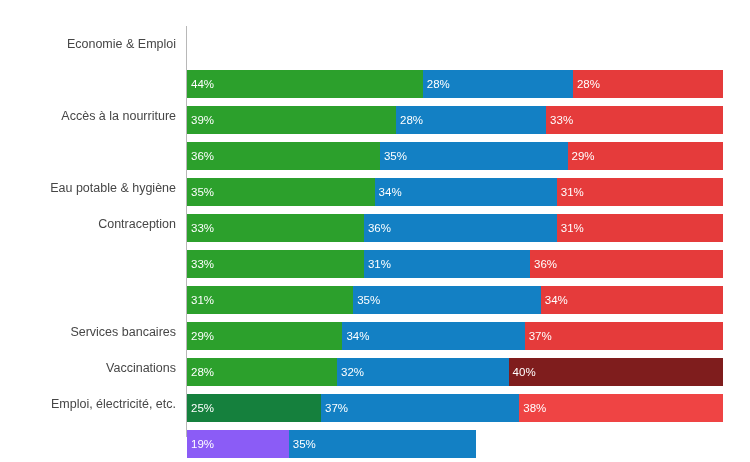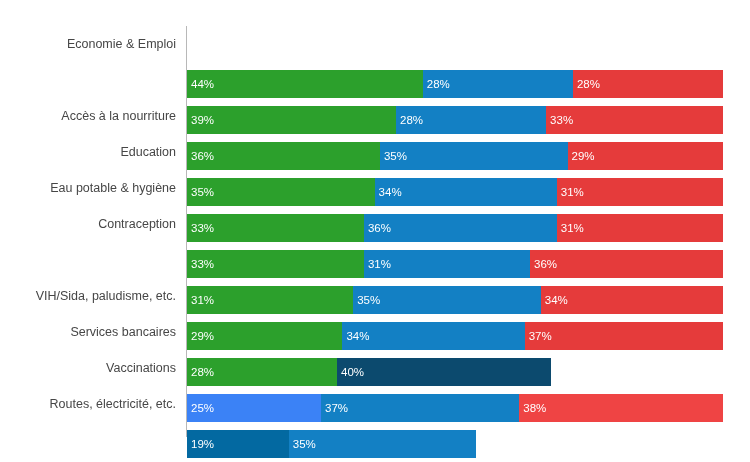--- a/index.html
+++ b/index.html
@@ -129,21 +129,20 @@
             </div>
             <div class="seg seg-blue" style="flex: 0 0 35%; background: rgb(19, 128, 196);">
               <span class="seg-label">35%</span>
             </div>
             <div class="seg seg-red" style="flex: 0 0 29%; background: rgb(229, 59, 59);">
               <span class="seg-label">29%</span>
             </div>
           </div>
         </div>
         <div class="row">
-          <div class="row-label">Education</div>
           <div class="bar-track">
             <div class="seg seg-green" style="flex: 0 0 35%; background: rgb(44, 160, 44);">
               <span class="seg-label">35%</span>
             </div>
             <div class="seg seg-blue" style="flex: 0 0 34%; background: rgb(19, 128, 196);">
               <span class="seg-label">34%</span>
             </div>
             <div class="seg seg-red" style="flex: 0 0 31%; background: rgb(229, 59, 59);">
               <span class="seg-label">31%</span>
             </div>
@@ -184,62 +183,64 @@
             </div>
             <div class="seg seg-blue" style="flex: 0 0 35%; background: rgb(19, 128, 196);">
               <span class="seg-label">35%</span>
             </div>
             <div class="seg seg-red" style="flex: 0 0 34%; background: rgb(229, 59, 59);">
               <span class="seg-label">34%</span>
             </div>
           </div>
         </div>
         <div class="row">
-          <div class="row-label">VIH/Sida, paludisme, etc.</div>
           <div class="bar-track">
             <div class="seg seg-green" style="flex: 0 0 29%; background: rgb(44, 160, 44);">
               <span class="seg-label">29%</span>
             </div>
             <div class="seg seg-blue" style="flex: 0 0 34%; background: rgb(19, 128, 196);">
               <span class="seg-label">34%</span>
             </div>
             <div class="seg seg-red" style="flex: 0 0 37%; background: rgb(229, 59, 59);">
               <span class="seg-label">37%</span>
             </div>
           </div>
         </div>
         <div class="row">
           <div class="row-label">Services bancaires</div>
           <div class="bar-track">
             <div class="seg seg-green" style="flex: 0 0 28%; background: rgb(44, 160, 44);">
               <span class="seg-label">28%</span>
             </div>
-            <div class="seg seg-red" style="flex: 0 0 40%; background: #0c4a6e; padding-left: 11px;">
+            <div class="seg seg-blue" style="flex: 0 0 32%; background: rgb(19, 128, 196);">
+              <span class="seg-label">32%</span>
+            </div>
+            <div class="seg seg-red" style="flex: 0 0 40%; background: #7f1d1d; padding-left: 11px;">
               <span class="seg-label">40%</span>
             </div>
           </div>
         </div>
         <div class="row">
           <div class="row-label">Vaccinations</div>
           <div class="bar-track">
-            <div class="seg seg-green" style="flex: 0 0 25%; background: #3b82f6; text-align: right;">
+            <div class="seg seg-green" style="flex: 0 0 25%; background: #15803d; text-align: right;">
               <span class="seg-label">25%</span>
             </div>
             <div class="seg seg-blue" style="flex: 0 0 37%; background: rgb(19, 128, 196);">
               <span class="seg-label">37%</span>
             </div>
             <div class="seg seg-red" style="flex: 0 0 38%; background: #ef4444;">
               <span class="seg-label">38%</span>
             </div>
           </div>
         </div>
         <div class="row">
-          <div class="row-label">Routes, électricité, etc.</div>
-          <div class="bar-track">
-            <div class="seg seg-green" style="flex: 0 0 19%; background: #0369a1;">
+          <div class="row-label">Emploi, électricité, etc.</div>
+          <div class="bar-track">
+            <div class="seg seg-green" style="flex: 0 0 19%; background: #8b5cf6;">
               <span class="seg-label">19%</span>
             </div>
             <div class="seg seg-blue" style="flex: 0 0 35%; background: rgb(19, 128, 196);">
               <span class="seg-label">35%</span>
             </div>
           </div>
         </div>
       </div>
   </div>
 </div>

